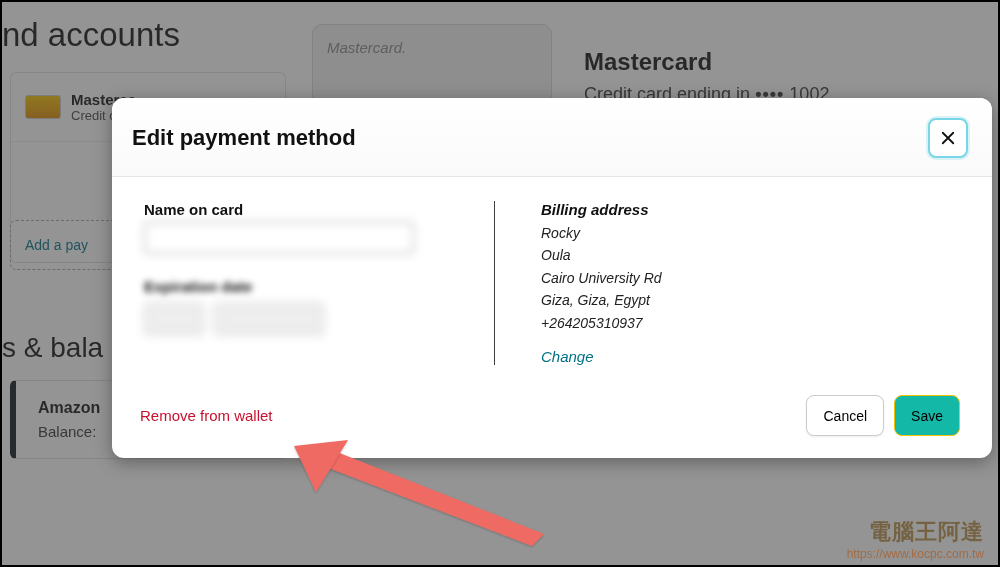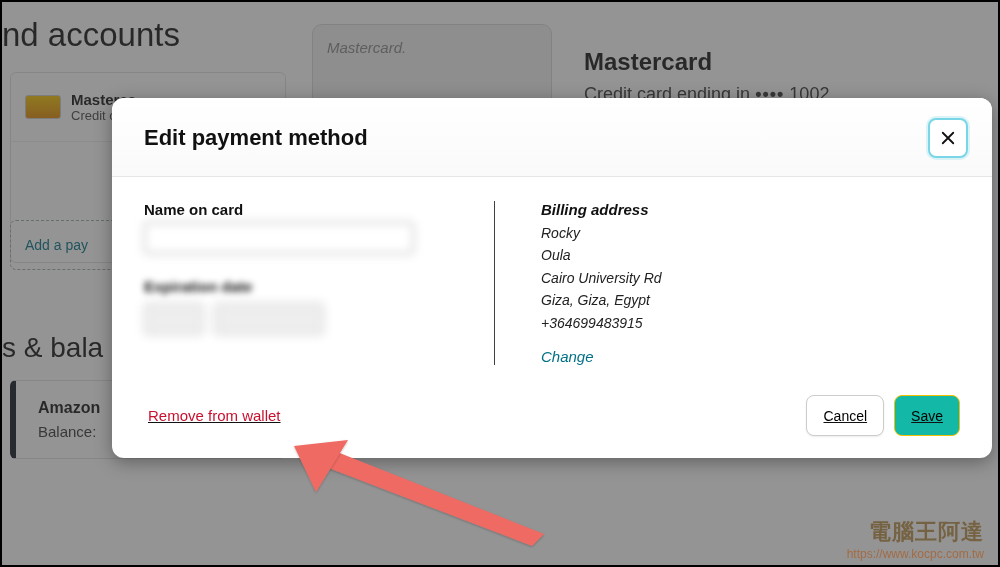--- a/index.html
+++ b/index.html
@@ -139,21 +139,21 @@
     background: #fff;
     border-radius: 12px;
     z-index: 10;
     box-shadow: 0 4px 18px rgba(0,0,0,0.35);
     overflow: hidden;
   }
   .modal-header {
     display: flex;
     justify-content: space-between;
     align-items: center;
-    padding: 20px 24px 18px 32px;
+    padding: 20px 24px 18px 20px;
     border-bottom: 1px solid #e6e6e6;
     background: linear-gradient(#fff, #fafafa);
   }
   .modal-title {
     font-size: 22px;
     font-weight: 700;
   }
   .modal-close {
     width: 40px;
     height: 40px;
@@ -208,27 +208,26 @@
     display: inline-block;
     margin-top: 14px;
     color: #007185;
     font-size: 15px;
     cursor: pointer;
   }
 
   .modal-footer {
     position: absolute;
     bottom: 0;
-    left: 16px;
+    left: 0;
     right: 0;
     display: flex;
     justify-content: space-between;
     align-items: center;
-    padding: 18px 32px 22px 20px;
-    text-decoration: underline;
+    padding: 18px 32px 22px 28px;
   }
   .remove-link {
     color: #c8102e;
     font-size: 15px;
     cursor: pointer;
   }
   .footer-buttons { display: flex; gap: 10px; }
   .btn {
     height: 41px;
     padding: 0 16px;
@@ -334,21 +333,21 @@
         </div>
       </div>
 
       <div class="col-right">
         <div class="field-label">Billing address</div>
         <div class="addr-lines">
           <p>Rocky</p>
           <p>Oula</p>
           <p>Cairo University Rd</p>
           <p>Giza, Giza, Egypt</p>
-          <p>+364699483915</p>
+          <p>+264205310937</p>
         </div>
         <span class="change-link">Change</span>
       </div>
     </div>
 
     <div class="modal-footer">
       <span class="remove-link">Remove from wallet</span>
       <div class="footer-buttons">
         <button class="btn secondary">Cancel</button>
         <button class="btn primary">Save</button>

